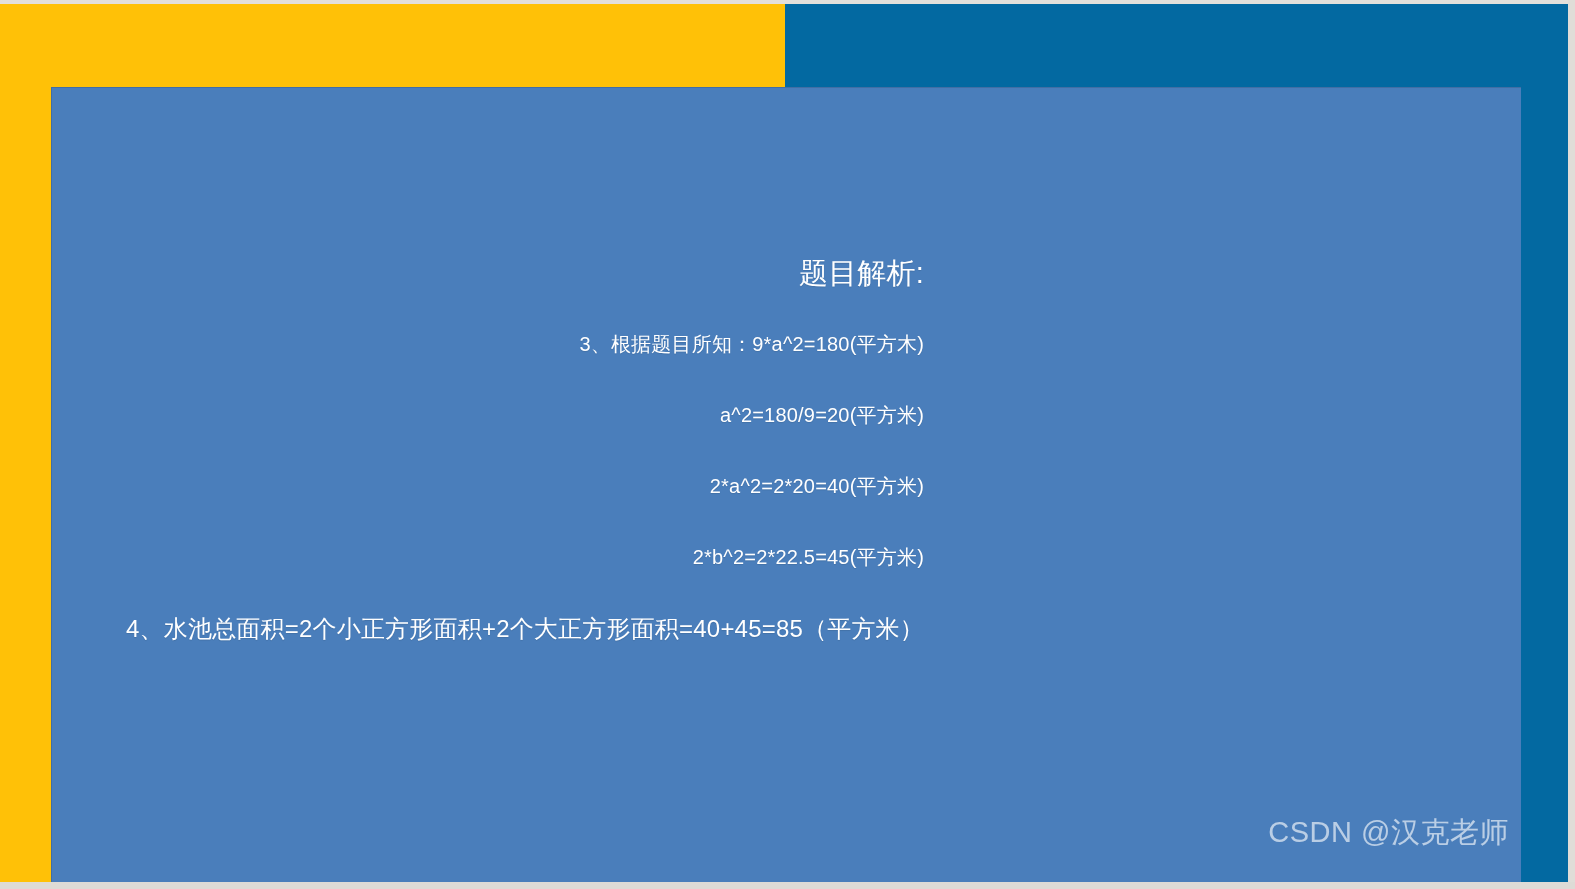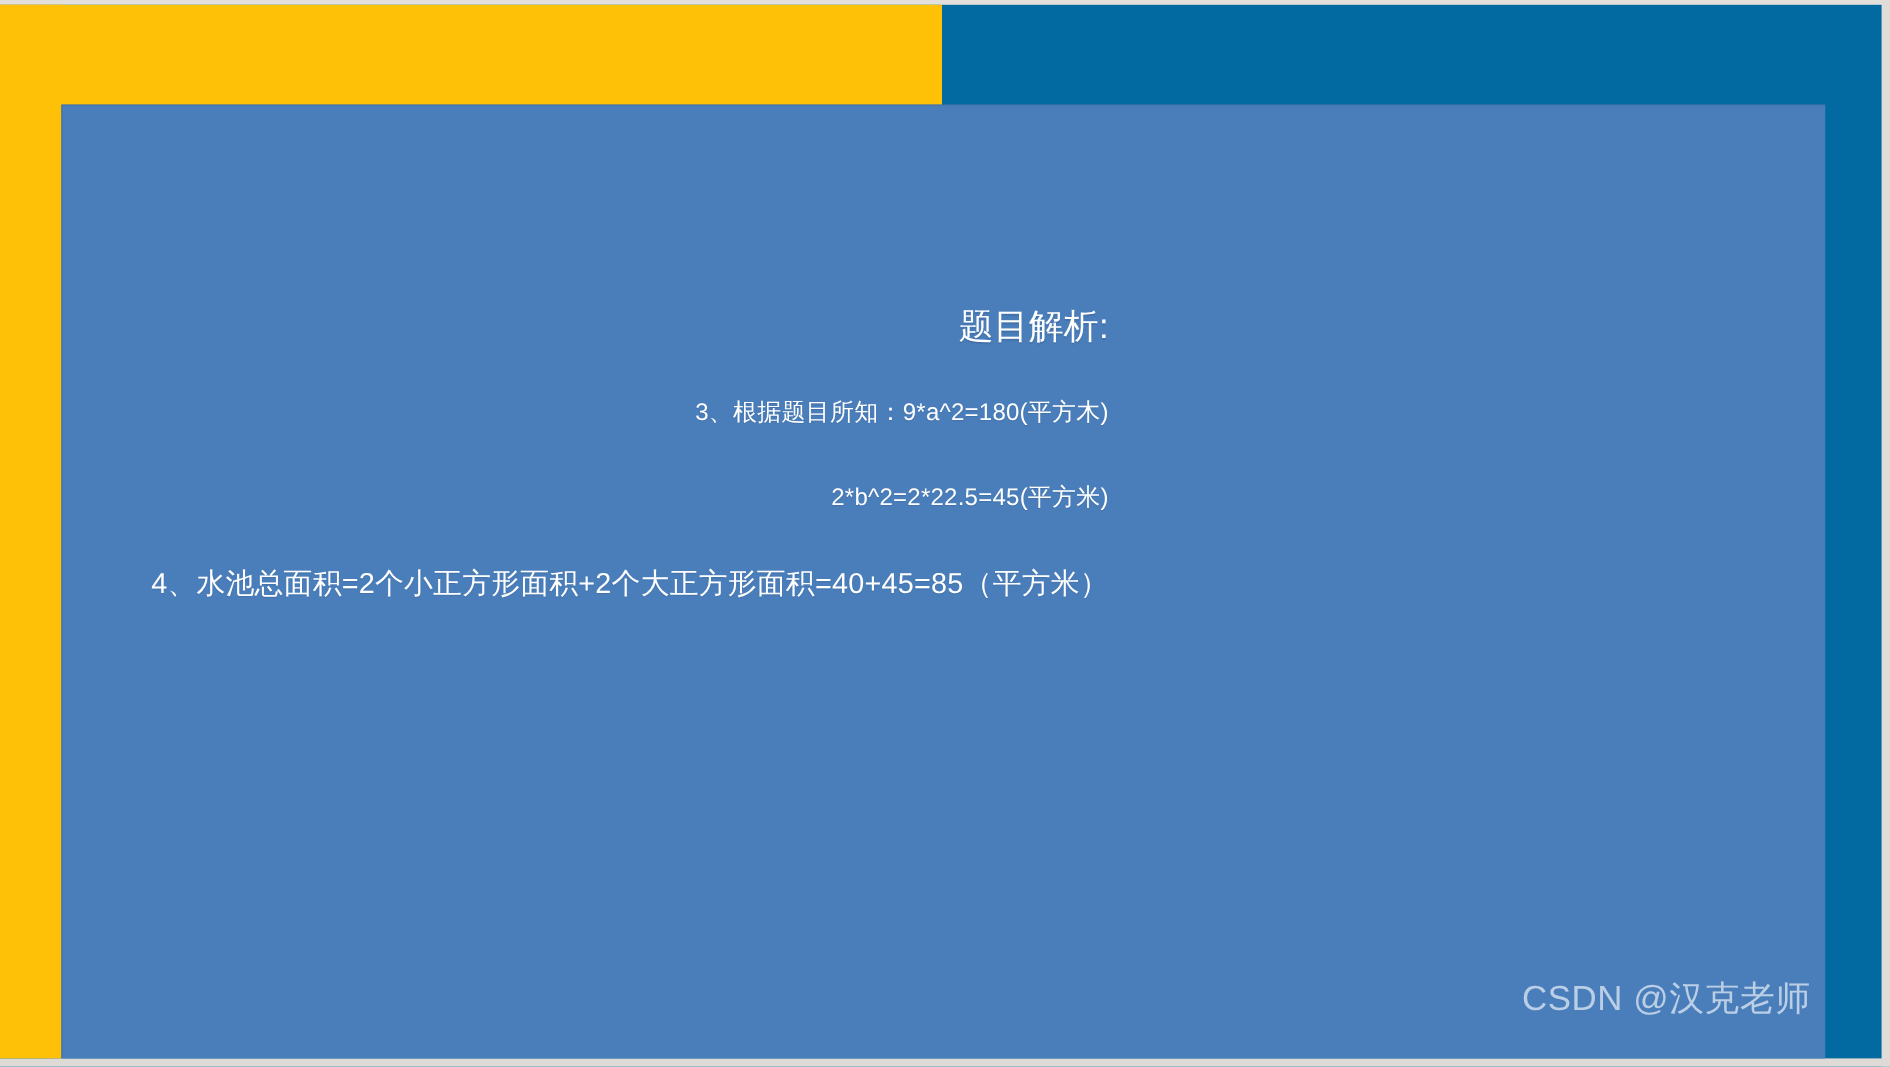--- a/index.html
+++ b/index.html
@@ -118,20 +118,22 @@
   <div class="bottom-strip"></div>
 
   <div class="orange-band"></div>
   <div class="orange-column"></div>
 
   <div class="blue-panel">
 
     <div class="content-lines">
       <div class="text-line heading">题目解析:</div>
       <div class="text-line">3、根据题目所知：9*a^2=180(平方木)</div>
+      <div class="text-line">a^2=180/9=20(平方米)</div>
+      <div class="text-line">2*a^2=2*20=40(平方米)</div>
       <div class="text-line">2*b^2=2*22.5=45(平方米)</div>
       <div class="text-line final">4、水池总面积=2个小正方形面积+2个大正方形面积=40+45=85（平方米）</div>
     </div>
 
     <div class="watermark">CSDN @汉克老师</div>
 
   </div>
 
 </div>
 

